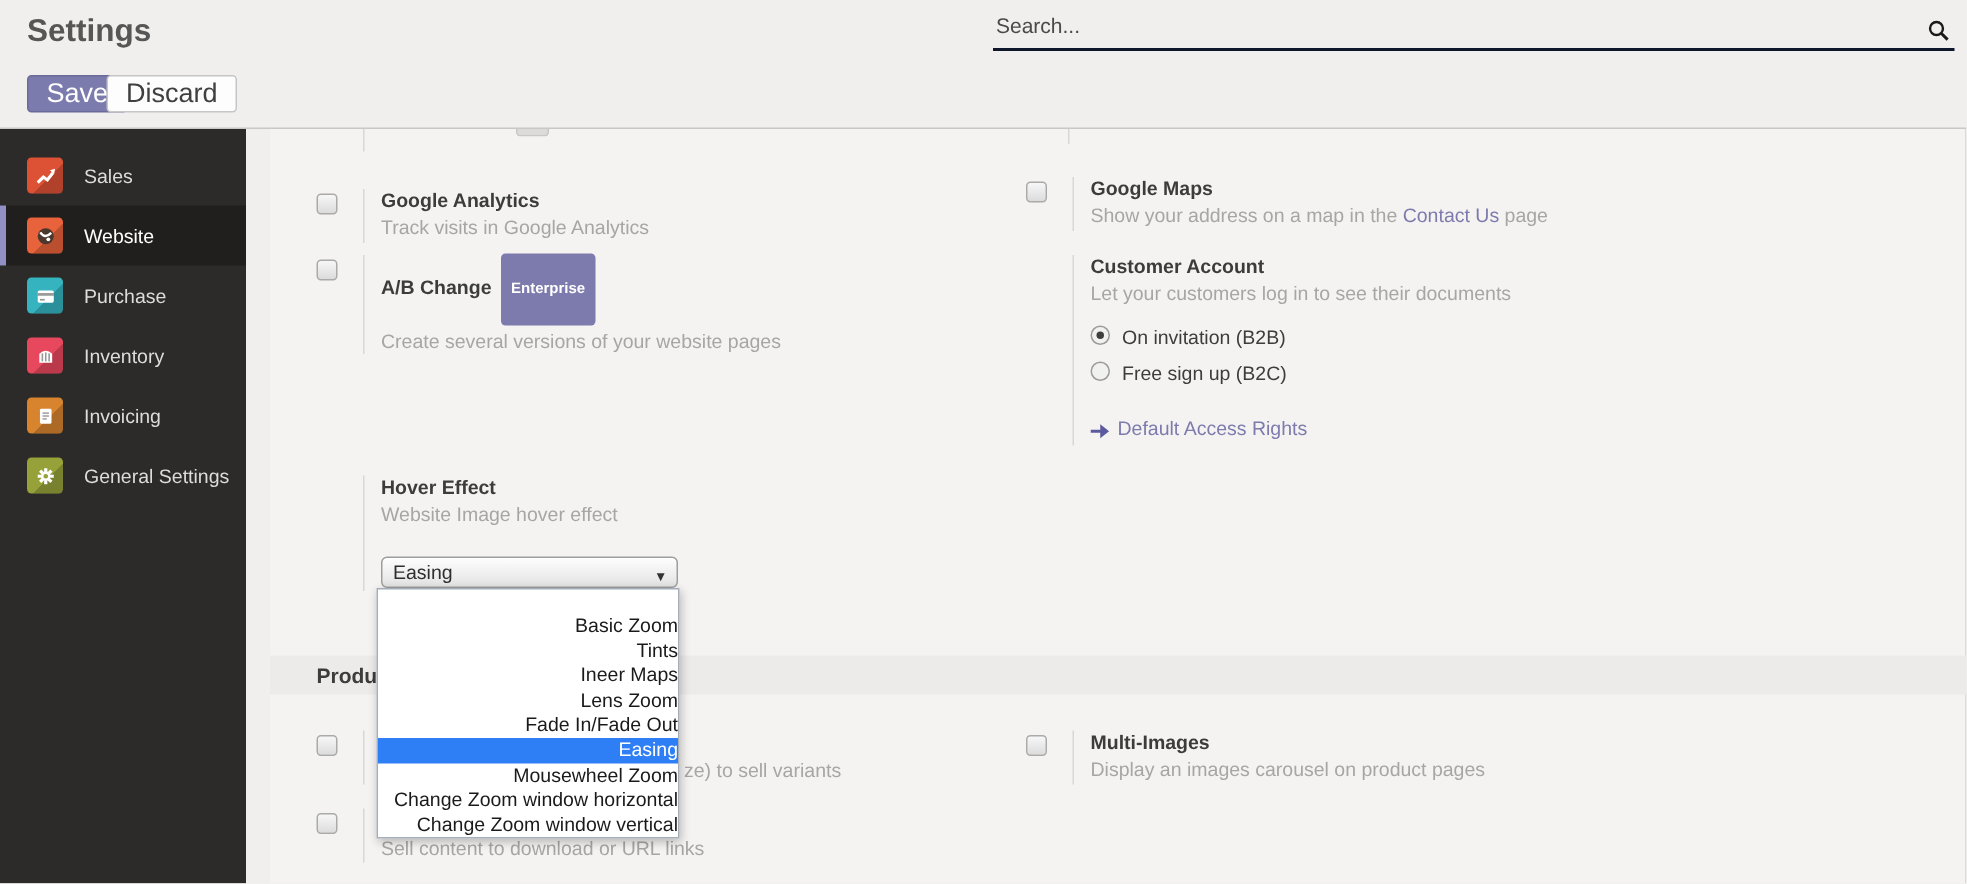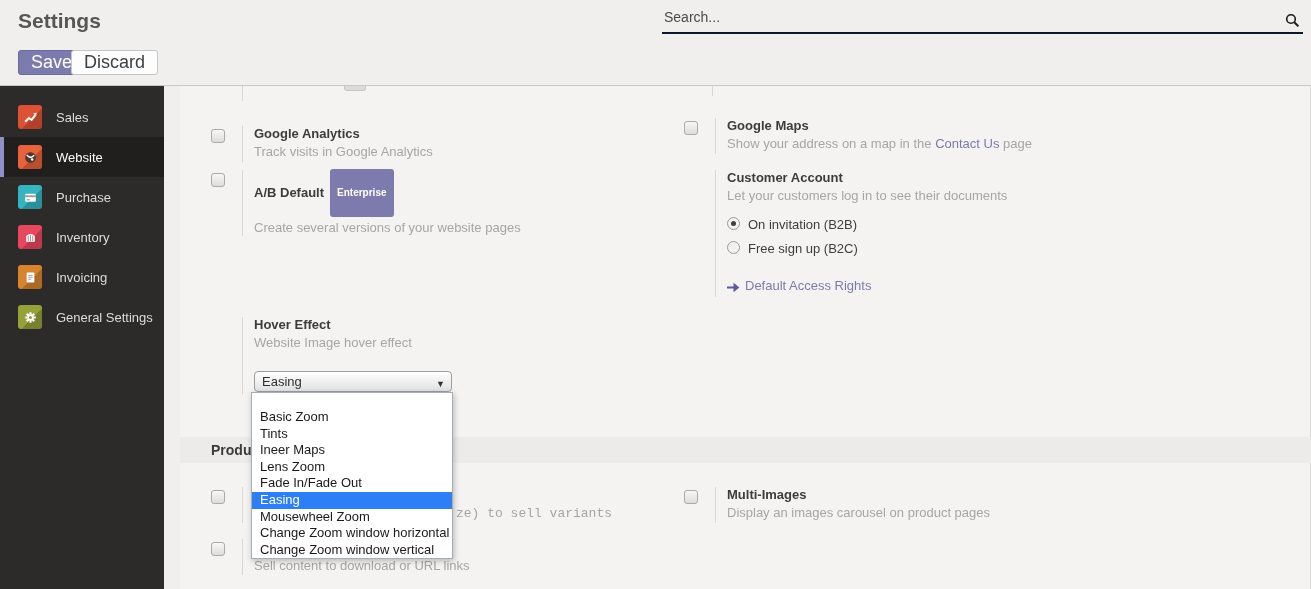--- a/index.html
+++ b/index.html
@@ -63,21 +63,21 @@
             background:linear-gradient(#fefefe,#e2e2e2); font-size:13px; color:#2e2e2e; line-height:19px;
             padding-left:7px; cursor:pointer; }
   .select .caret { position:absolute; right:6px; top:3px; font-size:9px; color:#333; }
 
   .section-band { position:absolute; left:0; top:351px; width:1131px; height:26px; background:#ecebe9; }
   .section-band .section-title { position:absolute; left:31px; top:5px; font-size:14px; font-weight:bold; color:#3c3c3c; }
 
   .dropdown { position:absolute; left:71px; top:306px; width:202px; height:167px; background:#fff;
               border:1px solid #a3aeb9; box-shadow:1px 2px 6px rgba(0,0,0,0.25); padding-top:16px; z-index:10; overflow:hidden; }
   .dd-option { height:16.6px; line-height:16.6px; font-size:13px; color:#1a1a1a; padding-left:8px;
-               white-space:nowrap; overflow:hidden; cursor:pointer; }
+               white-space:nowrap; overflow:hidden; cursor:pointer;text-align:right; }
   .dd-option.highlighted { background:var(--highlight,#2e7ef5); color:#fff; }
 
   .fragment { position:absolute; font-size:13px; color:#a6a6a5; white-space:nowrap; }
 </style>
 </head>
 <body>
 
 <div class="app">
 
   <div class="header">
@@ -172,21 +172,21 @@
       <span class="cb"></span>
       <div class="row-text">
         <div class="row-title">Google Analytics</div>
         <div class="row-desc">Track visits in Google Analytics</div>
       </div>
     </div>
 
     <div class="row" style="left:31px; top:84px; width:430px;">
       <span class="cb"></span>
       <div class="row-text">
-        <div class="row-title"><span>A/B Default</span><span class="badge">Enterprise</span></div>
+        <div class="row-title"><span>A/B Change</span><span class="badge">Enterprise</span></div>
         <div class="row-desc">Create several versions of your website pages</div>
       </div>
     </div>
 
     <div class="row" style="left:31px; top:231px; width:430px;">
       <div class="row-text" style="padding-bottom:2px;">
         <div class="row-title">Hover Effect</div>
         <div class="row-desc">Website Image hover effect</div>
         <div class="select">
           <span>Easing</span>
@@ -195,21 +195,21 @@
       </div>
     </div>
 
     <div class="section-band">
       <div class="section-title">Products</div>
     </div>
 
     <div class="row" style="left:31px; top:401px; width:430px;">
       <span class="cb"></span>
       <div class="row-text"></div>
-      <div class="fragment" style="left:245px; top:19px;font-family:Liberation Mono, monospace;">ze) to sell variants</div>
+      <div class="fragment" style="left:245px; top:19px;">ze) to sell variants</div>
     </div>
 
     <div class="row" style="left:31px; top:453px; width:430px;">
       <span class="cb"></span>
       <div class="row-text" style="padding-top:19px;">
         <div class="row-desc" style="margin-top:0;">Sell content to download or URL links</div>
       </div>
     </div>
 
     <div class="row" style="left:504px; top:32px; width:560px;">

